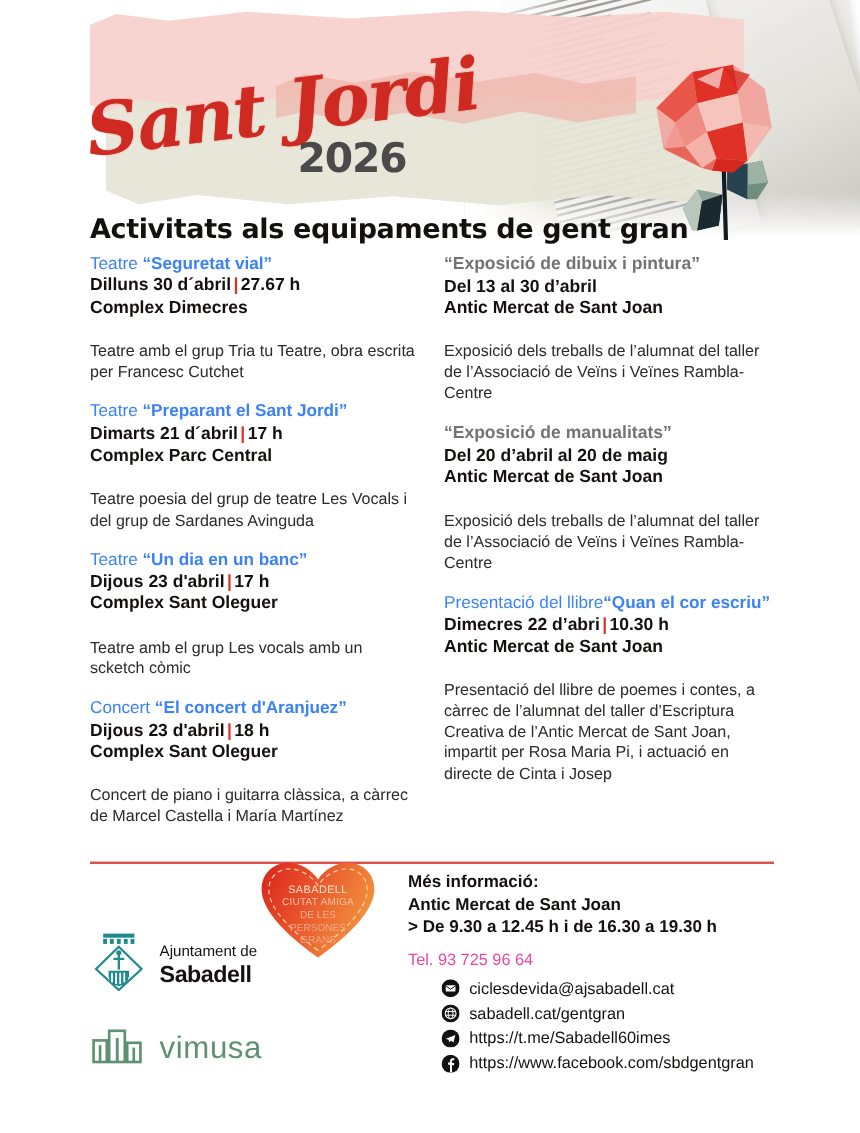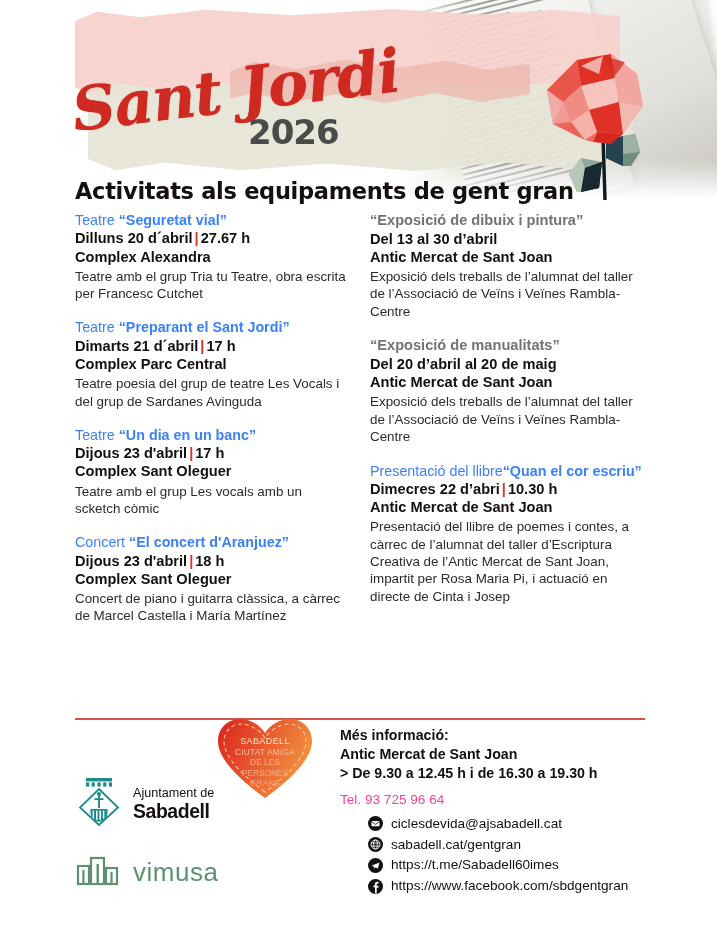--- a/index.html
+++ b/index.html
@@ -97,21 +97,21 @@
   .ev-kicker .q{font-weight:700;}
   .ev-title-only{
     color:#737373;font-size:14.6px;font-weight:700;line-height:1.22;
   }
   .ev-when{
     font-weight:700;font-size:14.6px;line-height:1.24;color:#14100f;margin-top:0px;
   }
   .sep{color:#e03127;font-weight:700;padding:0 2px;}
   .ev-place{font-weight:700;font-size:14.6px;line-height:1.24;color:#14100f;}
   .ev-desc{
-    font-size:13.4px;line-height:1.3;color:#2b2b29;margin-top:2px;font-weight:400;
+    font-size:13.4px;line-height:1.3;color:#2b2b29;margin-top:18px;font-weight:400;
   }
 
   
   .rule{position:absolute;left:75px;top:718px;width:570px;height:2px;background:#d8524a;}
   .heart{position:absolute;left:216px;top:718px;width:98px;height:82px;}
   .heart svg{display:block;}
 
   .logos{position:absolute;left:76px;top:776px;width:250px;}
   .logo-aj{display:flex;align-items:center;gap:11px;}
   .logo-aj-txt{line-height:1.05;}
@@ -237,22 +237,22 @@
       <div class="year">2026</div>
     </div>
   </div>
 
   <div class="main-heading">Activitats als equipaments de gent gran</div>
 
   <div class="columns">
     <div class="col col-left" id="colL">
         <div class="event">
           <div class="ev-kicker">Teatre <span class="q">“Seguretat vial”</span></div>
-          <div class="ev-when"><span>Dilluns 20 d´abril</span><span class="sep">|</span><span>27.67 h</span></div>
-          <div class="ev-place">Complex Alexandra</div>
+          <div class="ev-when"><span>Dilluns 30 d´abril</span><span class="sep">|</span><span>27.67 h</span></div>
+          <div class="ev-place">Complex Dimecres</div>
           <div class="ev-desc">Teatre amb el grup Tria tu Teatre, obra escrita per Francesc Cutchet</div>
         </div>
         <div class="event">
           <div class="ev-kicker">Teatre <span class="q">“Preparant el Sant Jordi”</span></div>
           <div class="ev-when"><span>Dimarts 21 d´abril</span><span class="sep">|</span><span>17 h</span></div>
           <div class="ev-place">Complex Parc Central</div>
           <div class="ev-desc">Teatre poesia del grup de teatre Les Vocals i del grup de Sardanes Avinguda</div>
         </div>
         <div class="event">
           <div class="ev-kicker">Teatre <span class="q">“Un dia en un banc”</span></div>

